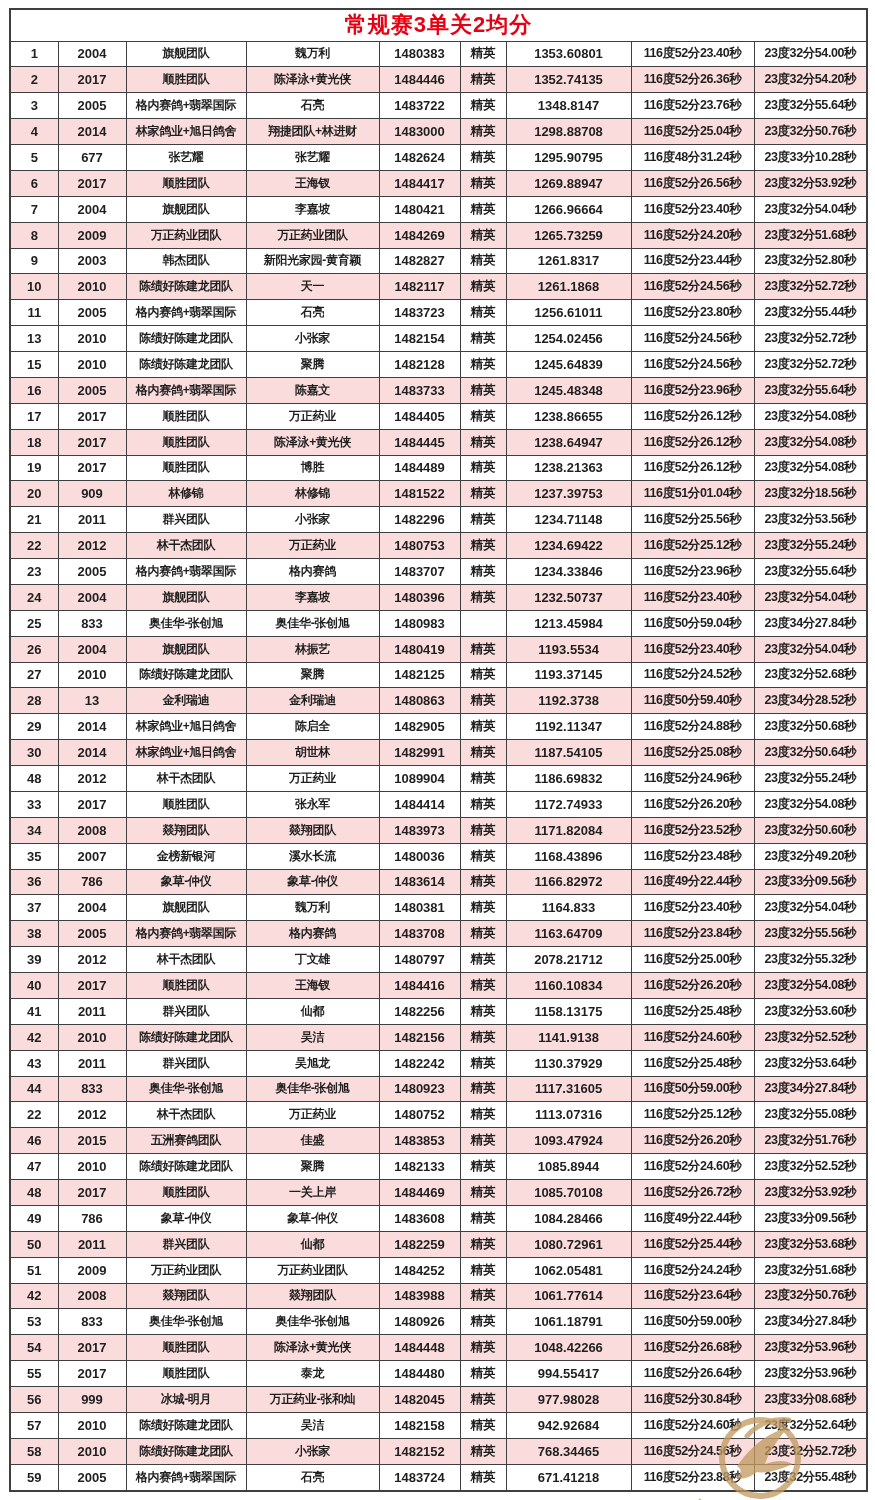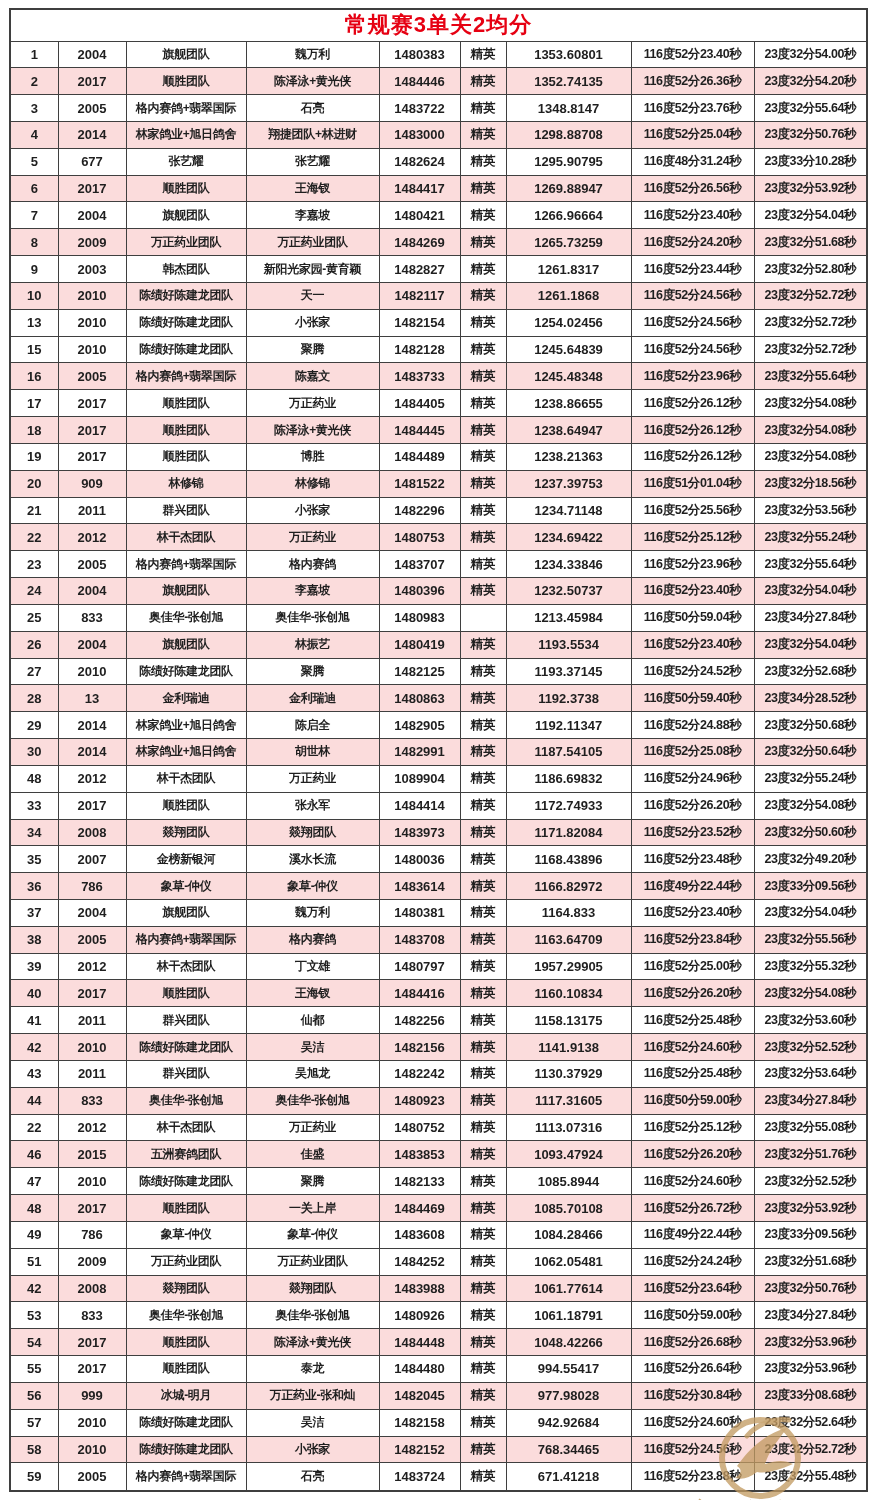--- a/index.html
+++ b/index.html
@@ -212,20 +212,31 @@
           <td class="year-cell">2010</td>
           <td class="team-cell">陈绩好陈建龙团队</td>
           <td class="name-cell">天一</td>
           <td class="ring-cell">1482117</td>
           <td class="class-cell">精英</td>
           <td class="score-cell">1261.1868</td>
           <td class="longitude-cell">116度52分24.56秒</td>
           <td class="latitude-cell">23度32分52.72秒</td>
         </tr>
         <tr>
+          <td class="rank-cell">11</td>
+          <td class="year-cell">2005</td>
+          <td class="team-cell">格内赛鸽+翡翠国际</td>
+          <td class="name-cell">石亮</td>
+          <td class="ring-cell">1483723</td>
+          <td class="class-cell">精英</td>
+          <td class="score-cell">1256.61011</td>
+          <td class="longitude-cell">116度52分23.80秒</td>
+          <td class="latitude-cell">23度32分55.44秒</td>
+        </tr>
+        <tr>
           <td class="rank-cell">13</td>
           <td class="year-cell">2010</td>
           <td class="team-cell">陈绩好陈建龙团队</td>
           <td class="name-cell">小张家</td>
           <td class="ring-cell">1482154</td>
           <td class="class-cell">精英</td>
           <td class="score-cell">1254.02456</td>
           <td class="longitude-cell">116度52分24.56秒</td>
           <td class="latitude-cell">23度32分52.72秒</td>
         </tr>
@@ -482,21 +493,21 @@
           <td class="longitude-cell">116度52分23.84秒</td>
           <td class="latitude-cell">23度32分55.56秒</td>
         </tr>
         <tr>
           <td class="rank-cell">39</td>
           <td class="year-cell">2012</td>
           <td class="team-cell">林干杰团队</td>
           <td class="name-cell">丁文雄</td>
           <td class="ring-cell">1480797</td>
           <td class="class-cell">精英</td>
-          <td class="score-cell">1957.29905</td>
+          <td class="score-cell">2078.21712</td>
           <td class="longitude-cell">116度52分25.00秒</td>
           <td class="latitude-cell">23度32分55.32秒</td>
         </tr>
         <tr class="pink">
           <td class="rank-cell">40</td>
           <td class="year-cell">2017</td>
           <td class="team-cell">顺胜团队</td>
           <td class="name-cell">王海钗</td>
           <td class="ring-cell">1484416</td>
           <td class="class-cell">精英</td>
@@ -595,20 +606,31 @@
         <tr>
           <td class="rank-cell">49</td>
           <td class="year-cell">786</td>
           <td class="team-cell">象草-仲仪</td>
           <td class="name-cell">象草-仲仪</td>
           <td class="ring-cell">1483608</td>
           <td class="class-cell">精英</td>
           <td class="score-cell">1084.28466</td>
           <td class="longitude-cell">116度49分22.44秒</td>
           <td class="latitude-cell">23度33分09.56秒</td>
+        </tr>
+        <tr class="pink">
+          <td class="rank-cell">50</td>
+          <td class="year-cell">2011</td>
+          <td class="team-cell">群兴团队</td>
+          <td class="name-cell">仙都</td>
+          <td class="ring-cell">1482259</td>
+          <td class="class-cell">精英</td>
+          <td class="score-cell">1080.72961</td>
+          <td class="longitude-cell">116度52分25.44秒</td>
+          <td class="latitude-cell">23度32分53.68秒</td>
         </tr>
         <tr>
           <td class="rank-cell">51</td>
           <td class="year-cell">2009</td>
           <td class="team-cell">万正药业团队</td>
           <td class="name-cell">万正药业团队</td>
           <td class="ring-cell">1484252</td>
           <td class="class-cell">精英</td>
           <td class="score-cell">1062.05481</td>
           <td class="longitude-cell">116度52分24.24秒</td>

